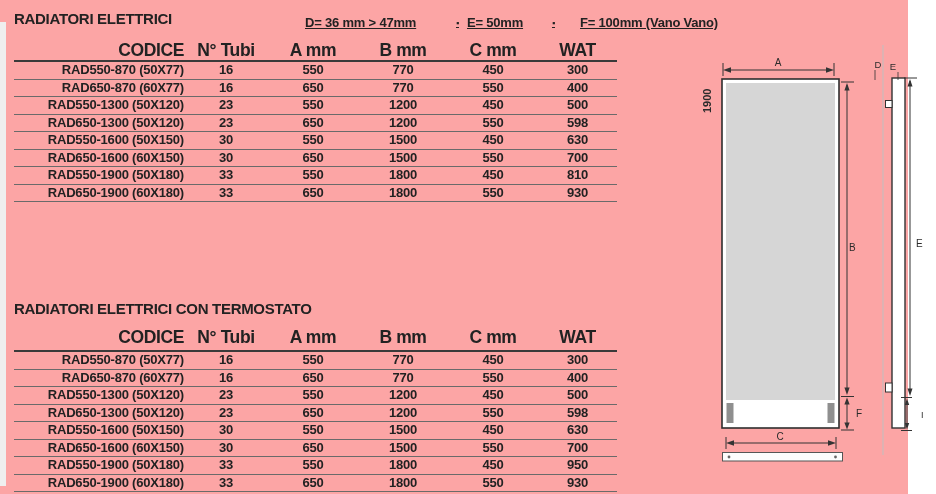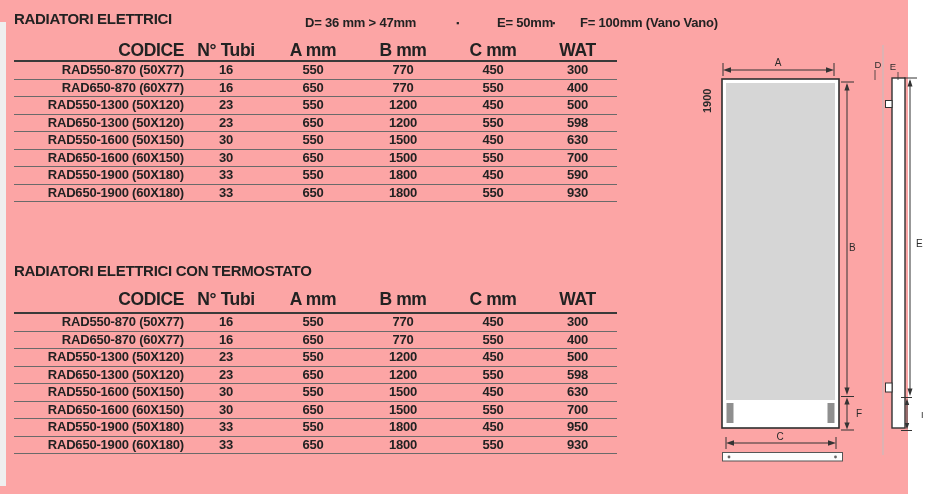--- a/index.html
+++ b/index.html
@@ -1,25 +1,25 @@
 <!DOCTYPE html>
 <html><head>
 <meta charset="utf-8">
 <style>
   html,body{margin:0;padding:0;background:#fff;}
   body{width:936px;height:494px;font-family:"Liberation Sans",sans-serif;color:#222;overflow:hidden;}
   .page{position:relative;width:908px;height:494px;background:#fca5a5;}
   .edge-strip{position:absolute;left:0;top:22px;width:6px;height:464px;background:#efefef;}
   .doc-title{position:absolute;left:14px;top:10px;font-size:15px;font-weight:bold;letter-spacing:-0.3px;white-space:nowrap;}
-  .spec-line span{position:absolute;top:15px;font-size:13px;font-weight:bold;letter-spacing:-0.2px;white-space:nowrap;}
+  .spec-line span{position:absolute;top:15px;font-size:13px;font-weight:bold;letter-spacing:-0.2px;white-space:nowrap;text-decoration:underline;}
   .spec-line .bullet{top:18px;font-size:9px;color:#222;}
   .tbl{position:absolute;left:14px;width:603px;}
   #t1{top:40px;}
   #t2{top:263px;}
-  .tbl-title{font-size:15px;font-weight:bold;letter-spacing:-0.3px;height:16px;line-height:16px;white-space:nowrap;}
+  .tbl-title{font-size:15px;font-weight:bold;letter-spacing:-0.3px;height:16px;line-height:16px;white-space:nowrap;margin-top:38px;}
   .thead{display:grid;grid-template-columns:170px 84px 90px 90px 90px 79px;height:20px;line-height:20px;font-size:17.5px;font-weight:bold;letter-spacing:-0.4px;border-bottom:2.5px solid #3a3a3a;}
   #t2 .thead{margin-top:7px;height:26px;line-height:26px;}
   .tr{display:grid;grid-template-columns:170px 84px 90px 90px 90px 79px;height:16.5px;line-height:16.5px;font-size:13px;font-weight:bold;letter-spacing:-0.2px;border-bottom:1.3px solid #6a6a6a;}
   .tr.pair-start{}
   .th,.td{overflow:hidden;white-space:nowrap;}
   .c0{text-align:right;}
   .c1,.c2,.c3,.c4,.c5{text-align:center;}
   svg{position:absolute;left:690px;top:0;}
   svg text{font-family:"Liberation Sans",sans-serif;fill:#2b2b2b;}
 </style>
@@ -27,21 +27,21 @@
 <body>
 
 <div class="page">
   <div class="edge-strip"></div>
 
   <div class="doc-title">RADIATORI ELETTRICI</div>
 
   <div class="spec-line">
     <span style="left:305px">D= 36 mm &gt; 47mm</span>
     <span class="bullet" style="left:456px">▪</span>
-    <span style="left:497px">E= 50mm</span>
+    <span style="left:467px">E= 50mm</span>
     <span class="bullet" style="left:552px">▪</span>
     <span style="left:580px">F= 100mm (Vano Vano)</span>
   </div>
 
   <div class="tbl" id="t1">
     <div class="thead">
         <div class="th c0">CODICE</div>
         <div class="th c1">N° Tubi</div>
         <div class="th c2">A mm</div>
         <div class="th c3">B mm</div>
@@ -96,21 +96,21 @@
           <div class="td c3">1500</div>
           <div class="td c4">550</div>
           <div class="td c5">700</div>
         </div>
         <div class="tr pair-start">
           <div class="td c0">RAD550-1900 (50X180)</div>
           <div class="td c1">33</div>
           <div class="td c2">550</div>
           <div class="td c3">1800</div>
           <div class="td c4">450</div>
-          <div class="td c5">590</div>
+          <div class="td c5">810</div>
         </div>
         <div class="tr">
           <div class="td c0">RAD650-1900 (60X180)</div>
           <div class="td c1">33</div>
           <div class="td c2">650</div>
           <div class="td c3">1800</div>
           <div class="td c4">550</div>
           <div class="td c5">930</div>
         </div>
       </div>

